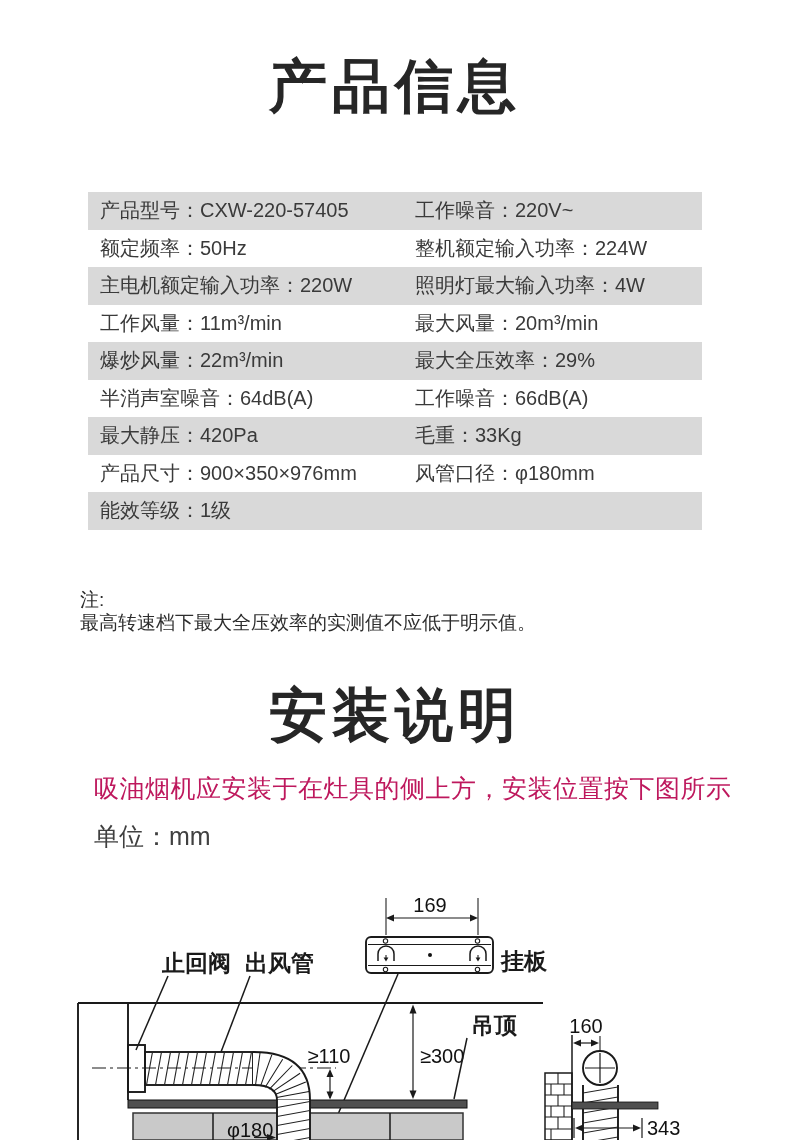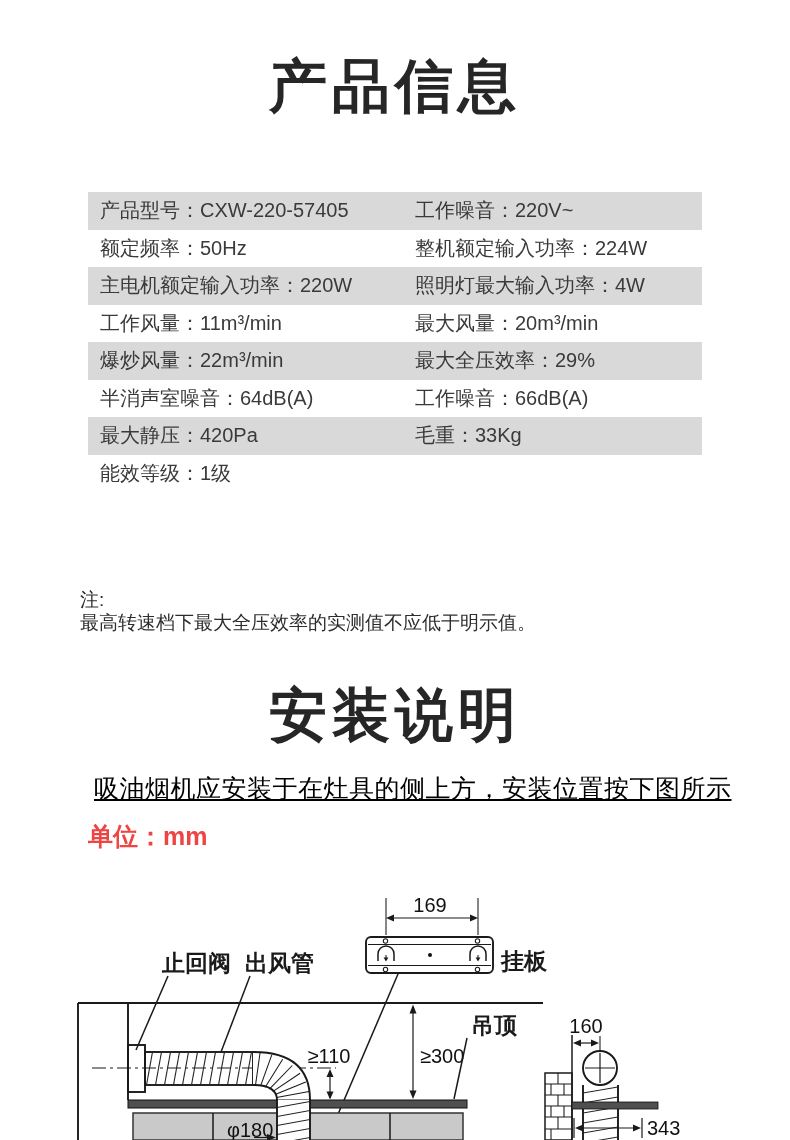--- a/index.html
+++ b/index.html
@@ -22,23 +22,23 @@
     display:flex; height:37.5px; line-height:37.5px;
     font-size:20px; color:#3a3a3a; white-space:nowrap;
   }
   .spec-row:nth-child(odd) { background:#d9d9d9; }
   .cell-l { width:327px; padding-left:12px; box-sizing:border-box; }
   .cell-r { flex:1; }
 
   .note-block { position:absolute; left:80px; top:589px; width:680px;
     font-size:19px; line-height:22.5px; color:#2d2d2d; }
   .install-text { position:absolute; left:94px; top:772px; width:680px;
-    font-size:25px; color:#000000; letter-spacing:0.5px; white-space:nowrap;text-decoration:underline; }
-  .unit-text { position:absolute; left:88px; top:820px;
-    font-size:25px; color:#ef4444;font-weight:bold; }
+    font-size:25px; color:#be185d; letter-spacing:0.5px; white-space:nowrap; }
+  .unit-text { position:absolute; left:94px; top:820px;
+    font-size:25px; color:#404040; }
 
   .diagram-svg { position:absolute; left:0; top:880px; }
   .ln1 { stroke:#1a1a1a; stroke-width:1.2; fill:none; }
   .ln15 { stroke:#1a1a1a; stroke-width:1.5; fill:none; }
   .ln2 { stroke:#1a1a1a; stroke-width:1.9; fill:none; }
   .thin { stroke:#1a1a1a; stroke-width:1.05; fill:none; }
   .arr { fill:#1a1a1a; stroke:none; }
   .dlab { font-family:"Liberation Sans",sans-serif; font-size:23px; font-weight:bold; fill:#1a1a1a; }
   .ddim { font-family:"Liberation Sans",sans-serif; font-size:20px; fill:#111; }
 </style>
@@ -70,20 +70,24 @@
       <div class="cell-l"><span>爆炒风量：</span><span>22m³/min</span></div>
       <div class="cell-r"><span>最大全压效率：</span><span>29%</span></div>
     </div>
     <div class="spec-row">
       <div class="cell-l"><span>半消声室噪音：</span><span>64dB(A)</span></div>
       <div class="cell-r"><span>工作噪音：</span><span>66dB(A)</span></div>
     </div>
     <div class="spec-row">
       <div class="cell-l"><span>最大静压：</span><span>420Pa</span></div>
       <div class="cell-r"><span>毛重：</span><span>33Kg</span></div>
+    </div>
+    <div class="spec-row">
+      <div class="cell-l"><span>产品尺寸：</span><span>900×350×976mm</span></div>
+      <div class="cell-r"><span>风管口径：</span><span>φ180mm</span></div>
     </div>
     <div class="spec-row">
       <div class="cell-l"><span>能效等级：</span><span>1级</span></div>
       <div class="cell-r"><span></span><span></span></div>
     </div>
   </div>
 
   <div class="note-block">
     <div>注:</div>
     <div>最高转速档下最大全压效率的实测值不应低于明示值。</div>

